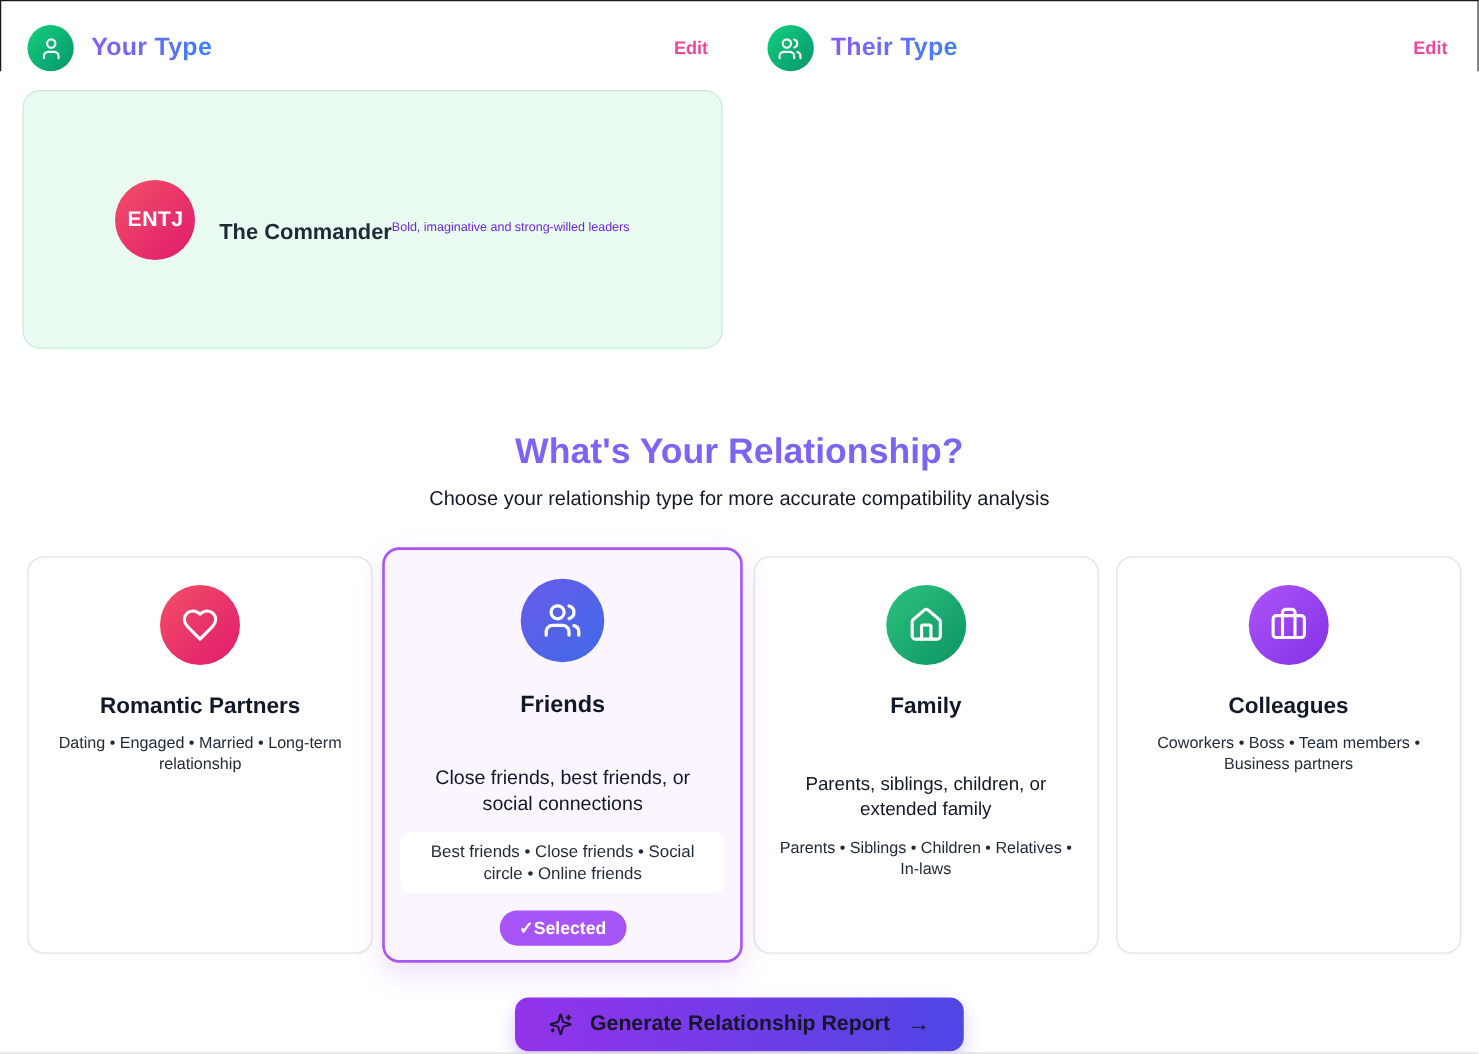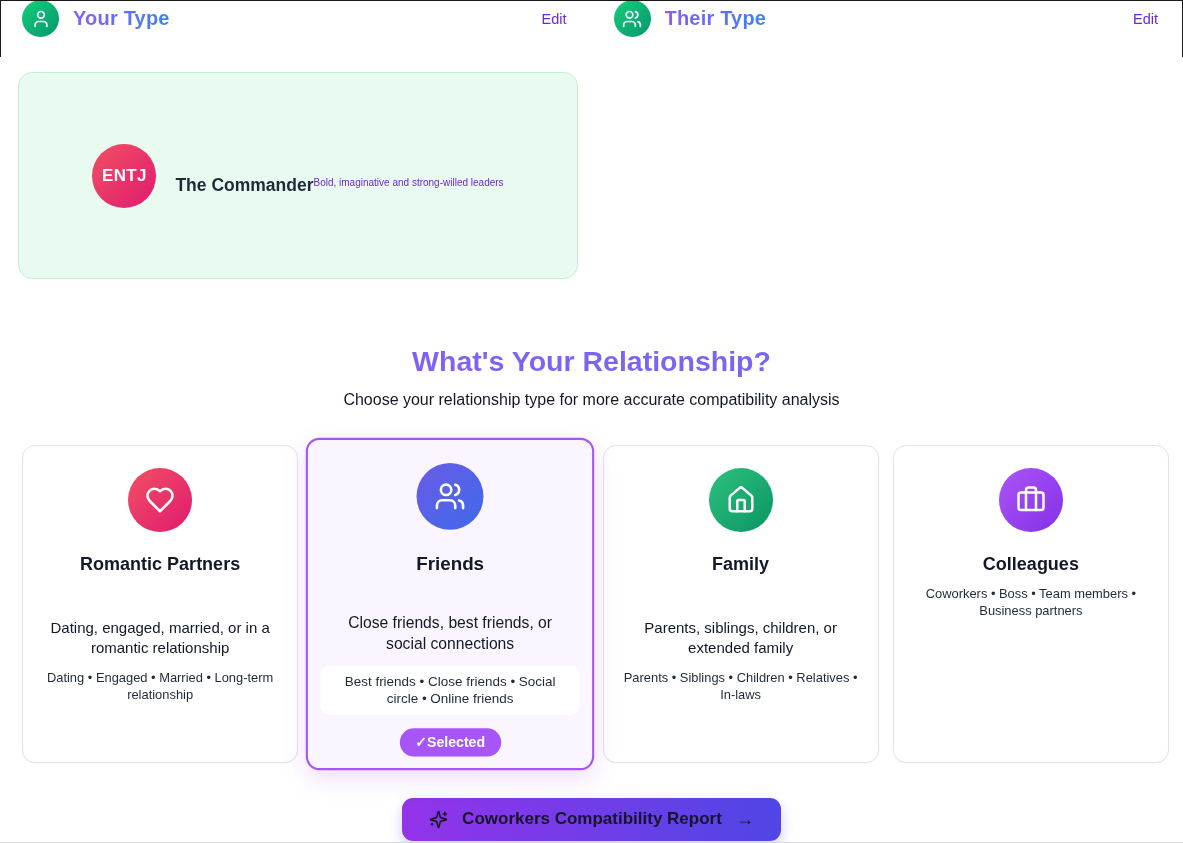--- a/index.html
+++ b/index.html
@@ -8,34 +8,34 @@
     width: 1183px; height: 843px;
     font-family: "Liberation Sans", sans-serif;
     position: relative; overflow: hidden;
   }
   .edge-top { position: absolute; top: 0; left: 0; right: 0; height: 1px; background: #1a1a1a; z-index: 10; }
   .edge-left { position: absolute; top: 0; left: 0; width: 1px; height: 57px; background: #1a1a1a; z-index: 10; }
   .edge-right { position: absolute; top: 0; right: 0; width: 1px; height: 57px; background: #1a1a1a; z-index: 10; }
   .edge-bottom { position: absolute; bottom: 0; left: 0; right: 0; height: 1px; background: #d7d7d7; z-index: 10; }
 
   
-  .header { height: 57px; display: flex; align-items: flex-start; }
+  .header { height: 57px; display: flex; align-items: flex-end; }
   .header-half { flex: 1; display: flex; align-items: center; gap: 14px; padding-left: 22px; padding-right: 25px; }
   .avatar {
     width: 37px; height: 37px; border-radius: 50%;
     background: linear-gradient(135deg, #15cf7d, #05966b);
     display: flex; align-items: center; justify-content: center; flex: 0 0 auto;
   }
   .avatar svg { width: 20px; height: 20px; }
   .header-title {
     font-size: 20px; font-weight: 700; letter-spacing: .2px;
     background: linear-gradient(90deg, #8b5cf6 0%, #3b82f6 100%);
     -webkit-background-clip: text; background-clip: text; color: transparent;
   }
-  .edit-link { margin-left: auto; color: #6d28d9; font-size: 14.5px; font-weight: 400; cursor: pointer; text-decoration: none; }
+  .edit-link { margin-left: auto; color: #ec4899; font-size: 14.5px; font-weight: 700; cursor: pointer; text-decoration: none; }
 
   
   .type-cards { display: grid; grid-template-columns: 1fr 1fr; gap: 30px; padding: 15px 15px 0 18px; }
   .type-card {
     background: #e9fbf0; border: 1px solid #c6eed6; border-radius: 14px; height: 207px;
     display: flex; flex-direction: row; align-items: center; justify-content: center; text-align: center;
   }
   .type-circle {
     width: 64px; height: 64px; border-radius: 50%;
     display: flex; align-items: center; justify-content: center;
@@ -147,21 +147,20 @@
 
 <div class="options-grid">
 
   <div class="option-card">
     <div class="option-circle grad-rose">
       <svg viewBox="0 0 24 24" fill="none" stroke="#ffffff" stroke-width="2" stroke-linecap="round" stroke-linejoin="round">
         <path d="M19 14c1.49-1.46 3-3.21 3-5.5A5.5 5.5 0 0 0 16.5 3c-1.76 0-3 .5-4.5 2-1.5-1.5-2.74-2-4.5-2A5.5 5.5 0 0 0 2 8.5c0 2.3 1.5 4.05 3 5.5l7 7Z"></path>
       </svg>
     </div>
     <div class="option-title">Romantic Partners</div>
-    <div class="option-desc">Dating, engaged, married, or in a romantic relationship</div>
     <div class="tags-strip">Dating • Engaged • Married • Long-term relationship</div>
   </div>
 
   <div class="option-card selected">
     <div class="option-circle grad-indigo">
       <svg viewBox="0 0 24 24" fill="none" stroke="#ffffff" stroke-width="2" stroke-linecap="round" stroke-linejoin="round">
         <path d="M16 21v-2a4 4 0 0 0-4-4H6a4 4 0 0 0-4 4v2"></path>
           <circle cx="9" cy="7" r="4"></circle>
         <path d="M22 21v-2a4 4 0 0 0-3-3.87"></path>
           <path d="M16 3.13a4 4 0 0 1 0 7.75"></path>
@@ -202,16 +201,16 @@
   <button class="cta-button">
     <span style="display:inline-flex">
       <svg viewBox="0 0 24 24" fill="none" stroke="#17152b" stroke-width="2" stroke-linecap="round" stroke-linejoin="round">
         <path d="M9.937 15.5A2 2 0 0 0 8.5 14.063l-6.135-1.582a.5.5 0 0 1 0-.962L8.5 9.936A2 2 0 0 0 9.937 8.5l1.582-6.135a.5.5 0 0 1 .963 0L14.063 8.5A2 2 0 0 0 15.5 9.937l6.135 1.581a.5.5 0 0 1 0 .964L15.5 14.063a2 2 0 0 0-1.437 1.437l-1.582 6.135a.5.5 0 0 1-.963 0z"></path>
         <path d="M20 3v4"></path>
           <path d="M22 5h-4"></path>
           <path d="M4 17v2"></path>
           <path d="M5 18H3"></path>
       </svg>
     </span>
-    <span>Coworkers Compatibility Report</span>
+    <span>Generate Relationship Report</span>
     <span class="cta-arrow">→</span>
   </button>
 </div>
 
 </body></html>

